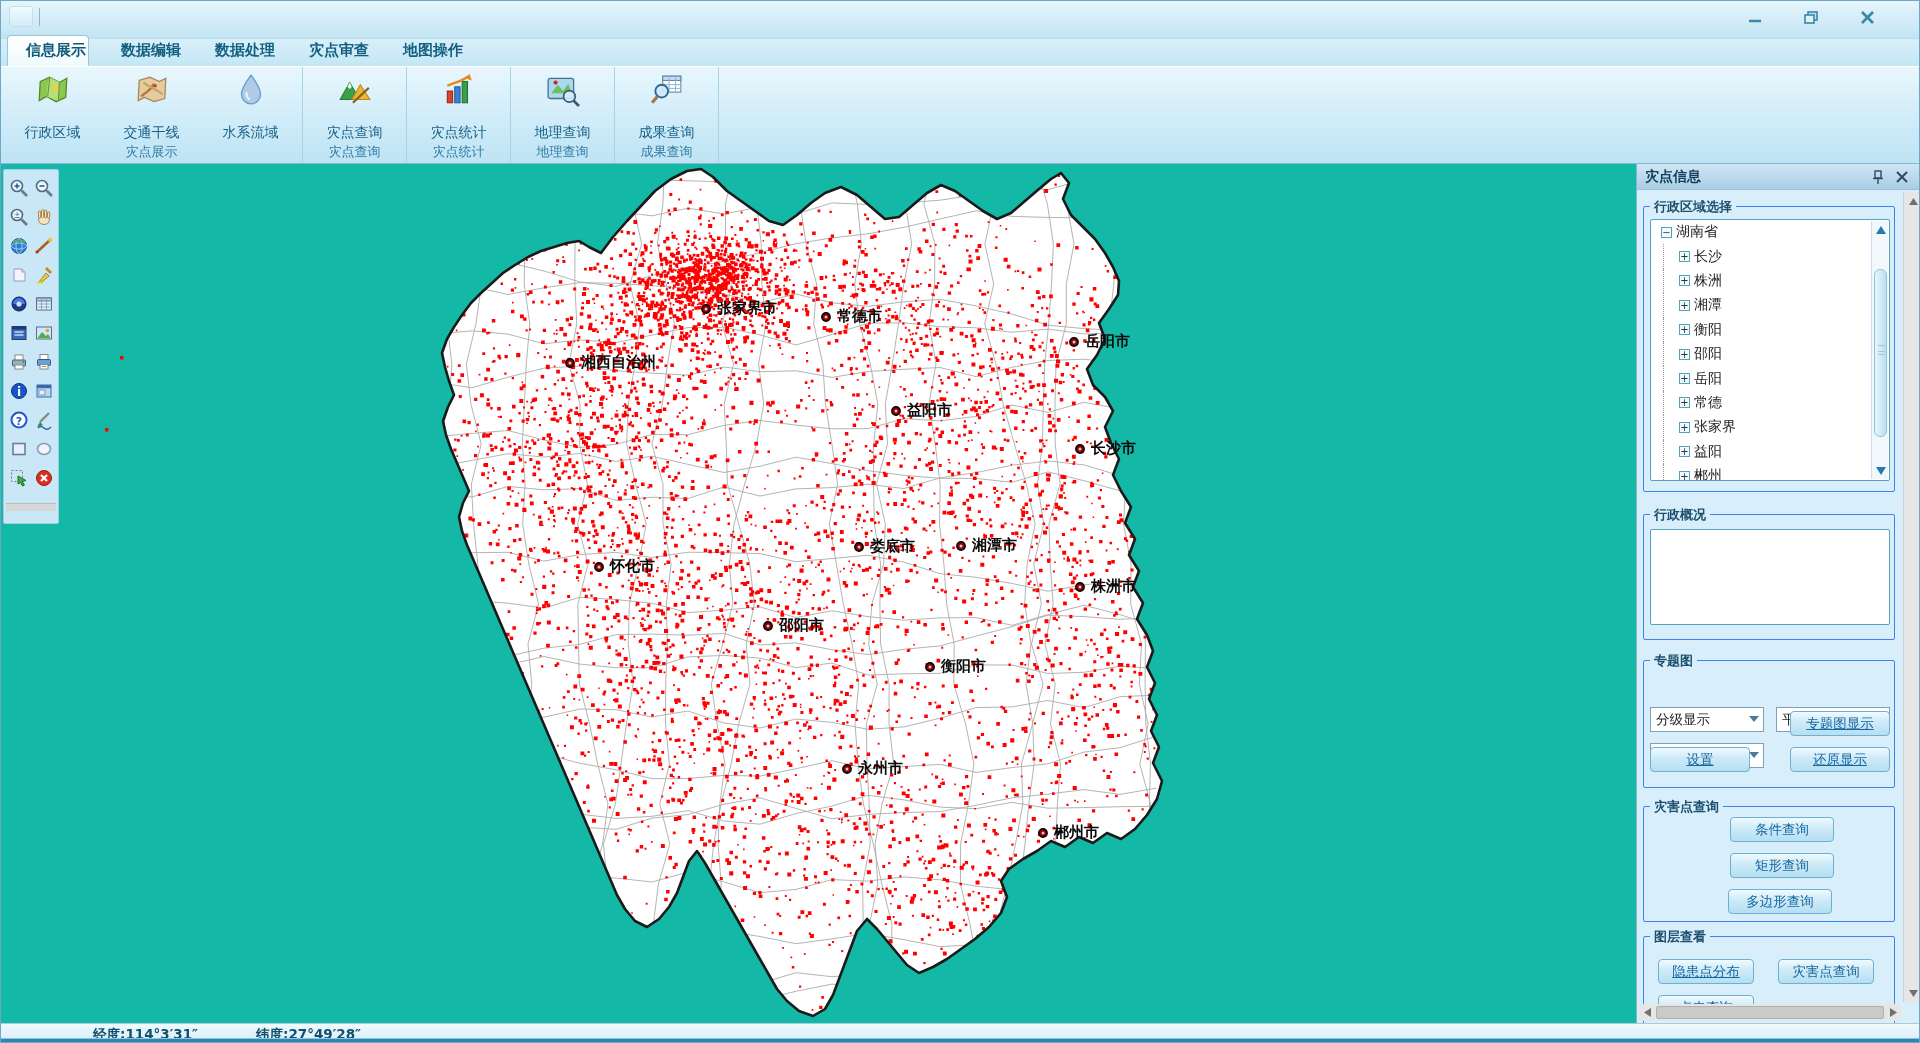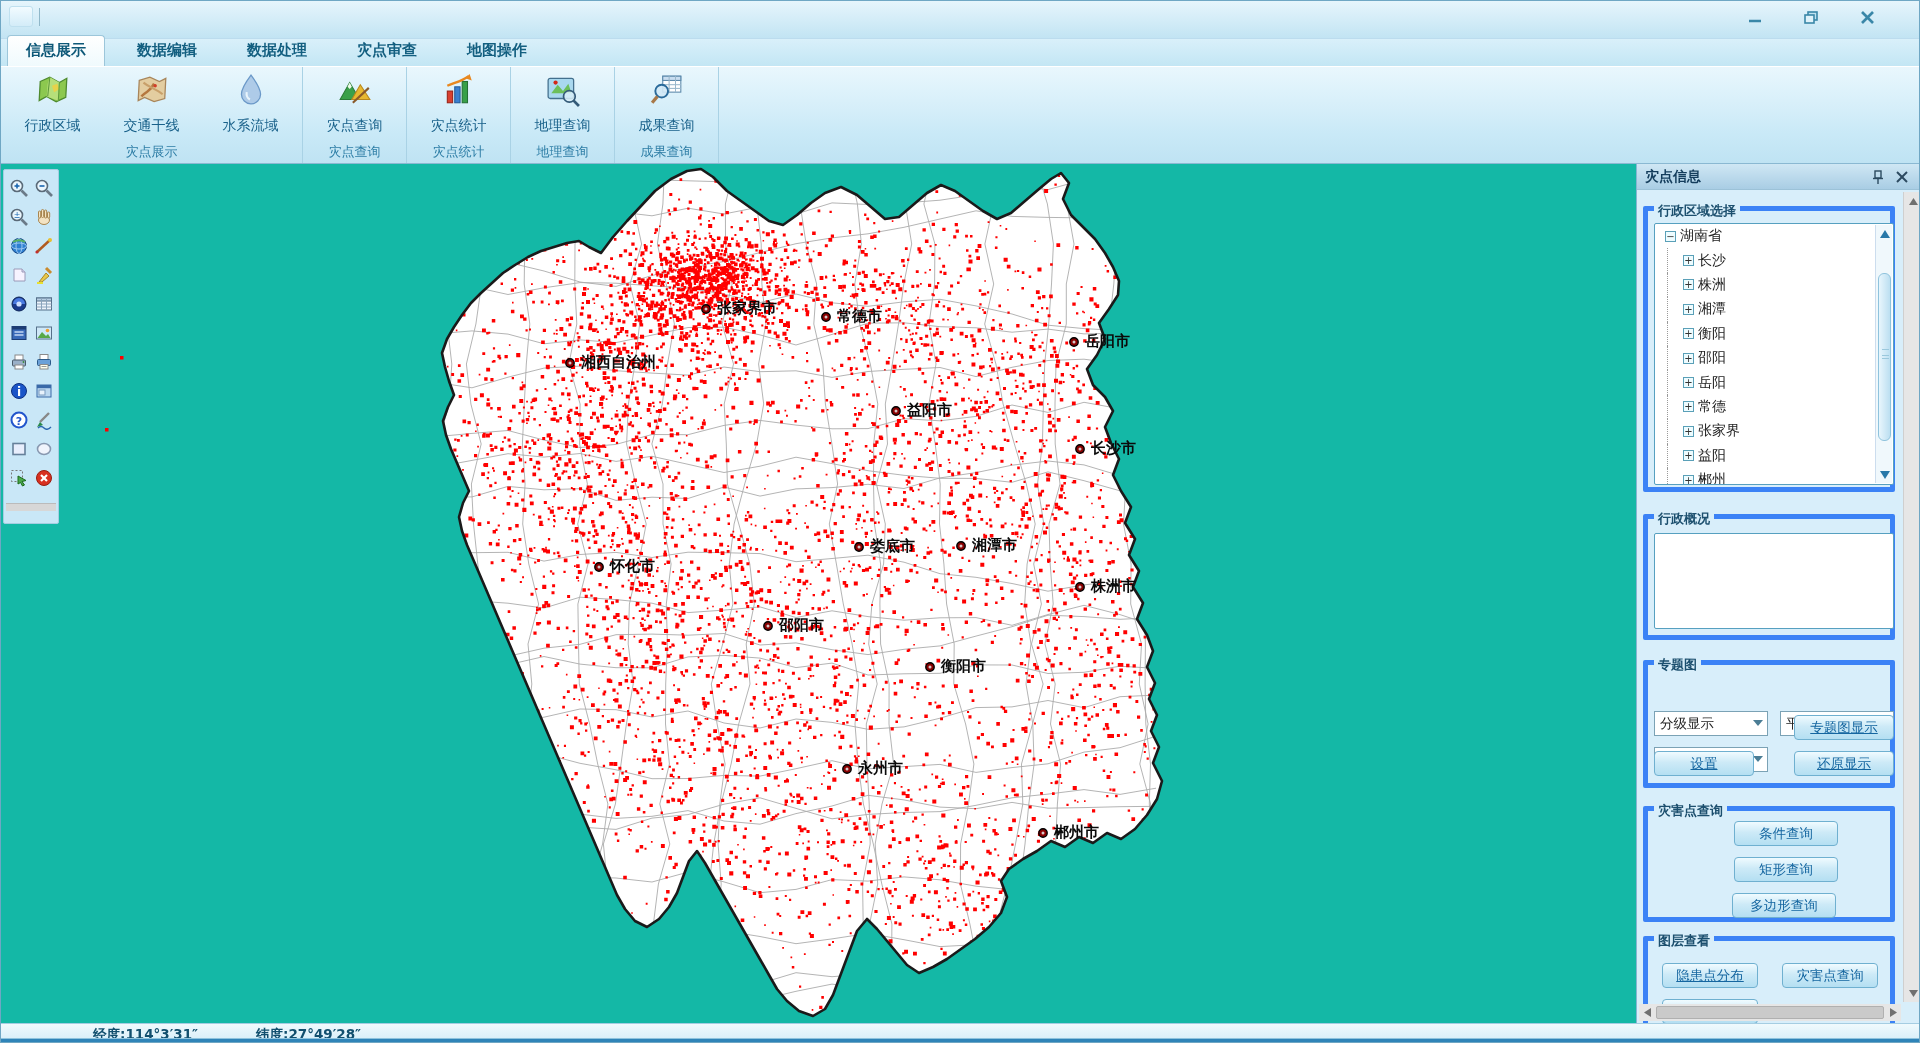--- a/index.html
+++ b/index.html
@@ -11,52 +11,52 @@
     background:linear-gradient(#e6f5fc,#c2e4f3);border-bottom:1px solid #bcdcee;}
   #appbutton{position:absolute;left:8px;top:5px;width:24px;height:21px;border-radius:3px;
     background:linear-gradient(#f2fbff,#d3ecf8);border:1px solid #bfe0ef;}
   #qat-sep{position:absolute;left:38px;top:7px;width:1px;height:18px;background:#8fb7c9;}
   .winbtns{position:absolute;right:40px;top:6px;display:flex;gap:28px;}
   .winbtn{width:28px;height:20px;display:flex;align-items:center;justify-content:center;cursor:default;}
   
   #tabbar{position:absolute;left:0;top:38px;width:1920px;height:28px;
     background:linear-gradient(#d9f0fa,#c3e6f4);border-bottom:1px solid #ffffff;
     display:flex;align-items:flex-end;padding-left:6px;}
-  .tab{padding:5px 18px 6px 18px;font-size:15px;font-weight:bold;color:#135f80;margin-right:14px;}
+  .tab{padding:5px 2px 6px 18px;font-size:15px;font-weight:bold;color:#135f80;margin-right:14px;}
   .tab.active{background:linear-gradient(#ffffff,#f0fafd);border:1px solid #9cc6da;border-bottom:none;
     border-radius:4px 4px 0 0;color:#0d5878;}
   
   #ribbon{position:absolute;left:0;top:66px;width:1920px;height:97px;
     background:linear-gradient(#e9f7fd,#c9e9f7 70%,#bfe3f3);border-bottom:1px solid #8ab8d2;display:flex;}
   .rgroup{height:96px;display:flex;flex-direction:column;border-right:1px solid #a9d2e5;padding:2px 2px 0 2px;}
   .rbuttons{display:flex;flex:1;}
   .rbutton{width:99px;display:flex;flex-direction:column;align-items:center;justify-content:flex-start;
     padding-top:3px;cursor:default;border-radius:3px;}
   .ricon{width:36px;height:36px;display:flex;align-items:center;justify-content:center;}
-  .rlabel{font-size:14px;color:#19618a;margin-top:9px;white-space:nowrap;}
+  .rlabel{font-size:14px;color:#19618a;margin-top:16px;white-space:nowrap;}
   .glabel{height:20px;text-align:center;font-size:13px;color:#2e7ea6;line-height:18px;}
   
   #canvas{position:absolute;left:0;top:163px;width:1635px;height:859px;background:#14b8a6;overflow:hidden;}
   #mapsvg{position:absolute;left:0;top:0;}
   
   #tools{position:absolute;left:2px;top:168px;width:56px;background:#c9e7f7;
     border:1px solid #a5cde2;border-radius:2px;padding:3px 2px 2px 2px;z-index:5;
     display:grid;grid-template-columns:25px 25px;grid-auto-rows:29px;justify-items:center;align-items:center;}
   .tool{width:23px;height:23px;display:flex;align-items:center;justify-content:center;border-radius:2px;cursor:default;}
   #tools-footer{grid-column:1 / span 2;height:8px;width:100%;background:#d7d7d7;border-top:1px solid #bbb;}
   
   #panel{position:absolute;left:1635px;top:163px;width:285px;height:859px;background:#d8eefa;
     border-left:1px solid #86b5d1;}
   #panel-header{position:absolute;left:0;top:0;width:285px;height:26px;
     background:linear-gradient(#cfe7f4,#a9cde4);border-bottom:1px solid #9cc2d8;
     font-size:14px;font-weight:bold;color:#143d5c;line-height:25px;padding-left:8px;}
   .hdricon{position:absolute;top:5px;width:16px;height:16px;display:flex;align-items:center;justify-content:center;}
   #pin-btn{right:36px;} #panelclose-btn{right:12px;}
   #panel-body{position:absolute;left:4px;top:28px;width:258px;height:812px;}
-  .groupbox{position:absolute;left:2px;width:252px;border:5px solid #3b82f6;border-radius:2px;background:transparent;}
+  .groupbox{position:absolute;left:2px;width:252px;border:1px solid #3b82f6;border-radius:2px;background:transparent;}
   .gb-title{position:absolute;top:-9px;left:6px;background:#d8eefa;padding:0 4px;font-size:13px;
     font-weight:bold;color:#1c4f6e;white-space:nowrap;}
   
   #treebox{position:absolute;left:6px;top:12px;width:240px;height:262px;background:#fff;
     border:1px solid #56a0c0;border-radius:2px;overflow:hidden;}
   .treerow{height:24.4px;display:flex;align-items:center;font-size:14px;color:#222;white-space:nowrap;}
   .pm{width:11px;height:11px;border:1px solid #5aa0b8;background:#eefcff;font-size:10px;line-height:9px;
     text-align:center;color:#333;margin-right:4px;flex:none;}
   .indent{width:16px;border-left:1px dotted #999;height:100%;flex:none;}
   #treescroll{position:absolute;right:1px;top:1px;width:17px;height:258px;background:#f0f8fc;border-left:1px solid #cde;}

